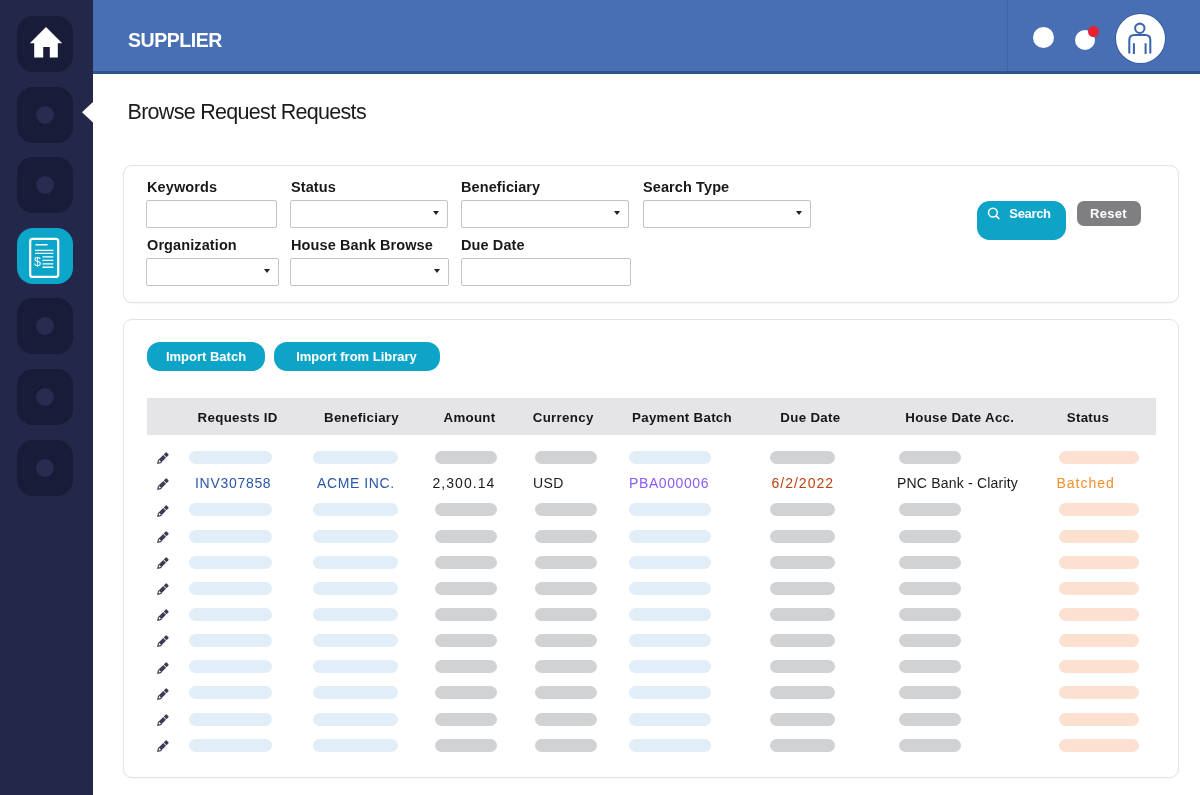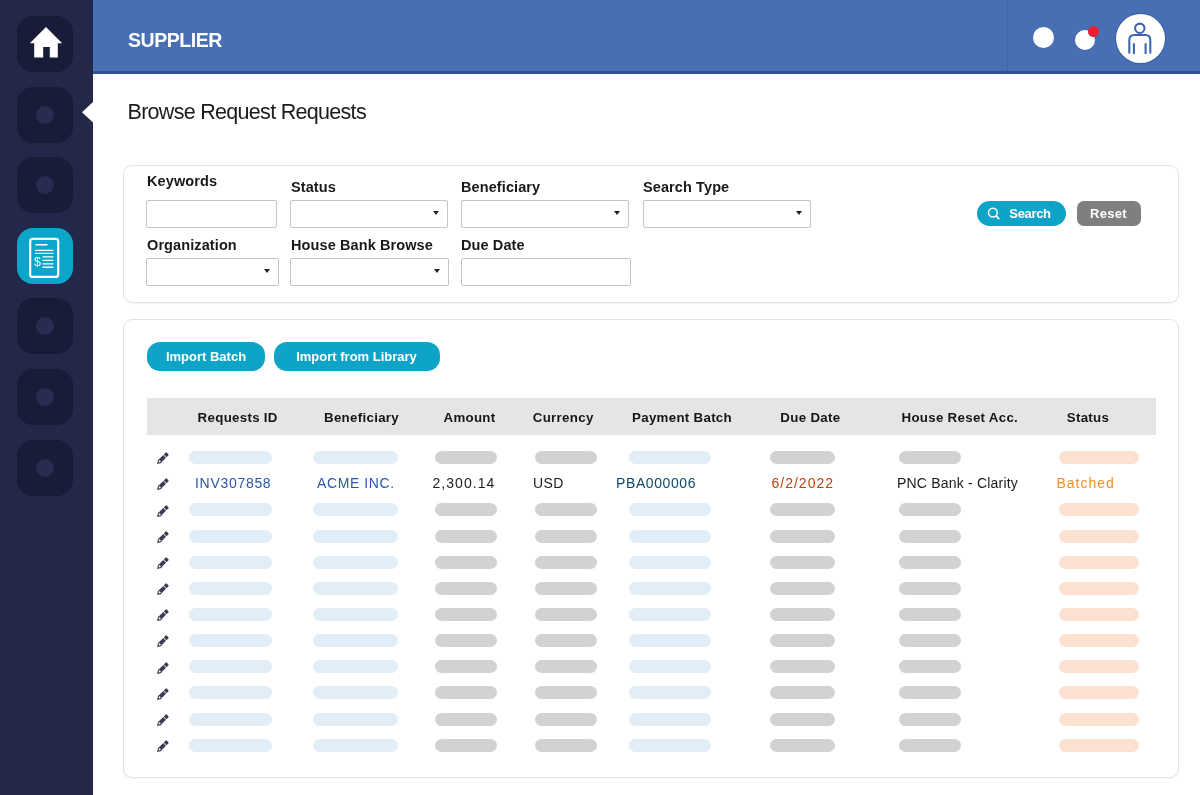--- a/index.html
+++ b/index.html
@@ -14,21 +14,21 @@
 .tile.teal { background:#0ca6ca; }
 .tcirc { position:absolute; left:19px; top:19px; width:18px; height:18px; border-radius:50%; background:#272c50; }
 #h1 { position:absolute; left:127.5px; top:99.8px; font-size:21.5px; color:#1b1b1b; letter-spacing:-0.7px; }
 .card { position:absolute; left:123px; width:1056px; background:#fff; border:1px solid #e2e3e7; border-radius:9px; box-shadow:0 1px 2px rgba(0,0,0,0.04); }
 #fcard { top:165px; height:138px; }
 #tcard { top:319px; height:459px; }
 .flabel { position:absolute; font-size:14.5px; font-weight:bold; color:#191919; letter-spacing:0.1px; }
 .finput { position:absolute; height:28px; border:1px solid #c2c4c6; border-radius:2px; background:#fff; }
 .arrow { position:absolute; width:0; height:0; border-left:3.5px solid transparent; border-right:3.5px solid transparent; border-top:4.5px solid #222; }
 .btn { position:absolute; color:#fff; font-weight:bold; text-align:center; }
-#searchbtn { left:976.5px; top:201px; width:89px; height:25px; background:#0ea4c8; border-radius:12.5px; font-size:13px; letter-spacing:-0.35px; line-height:25px; padding-left:18px; }
+#searchbtn { left:976.5px; top:201px; width:89px; height:39px; background:#0ea4c8; border-radius:12.5px; font-size:13px; letter-spacing:-0.35px; line-height:25px; padding-left:18px; }
 #resetbtn { left:1076.5px; top:201px; width:64px; height:25px; background:#7f7f81; border-radius:7px; font-size:13px; letter-spacing:0.3px; line-height:25px; }
 #createbtn { left:147px; top:341.5px; width:118px; height:29px; background:#0ea4c8; border-radius:13px; font-size:13px; line-height:29px; }
 #importbtn { left:273.5px; top:341.5px; width:166px; height:29px; background:#0ea4c8; border-radius:13px; font-size:13px; line-height:29px; }
 #theadbar { position:absolute; left:147px; top:398px; width:1009px; height:37px; background:#e5e5e7; }
 .th { position:absolute; transform:translateX(-50%); font-size:13.3px; font-weight:bold; color:#161616; letter-spacing:0.3px; white-space:nowrap; }
 .pill { position:absolute; height:13px; border-radius:6.5px; }
 .cell { position:absolute; font-size:14px; letter-spacing:0.38px; white-space:nowrap; }
 .pencil { position:absolute; }
 </style></head>
 <body>
@@ -69,21 +69,21 @@
   </div>
 <div class="tile" style="top:439.6px">
     <div class="tcirc"></div>
   </div>
 <svg id="notch" width="11" height="21">
     <polygon points="11,0 0,10.2 11,20.4" fill="#fff"></polygon>
   </svg>
 <div id="h1">Browse Request Requests</div>
 
 <div class="card" id="fcard"></div>
-<div class="flabel" style="left:147px;top:173px">Keywords</div>
+<div class="flabel" style="left:147px;top:179px">Keywords</div>
 <div class="flabel" style="left:291px;top:179px">Status</div>
 <div class="flabel" style="left:461px;top:179px">Beneficiary</div>
 <div class="flabel" style="left:643px;top:179px">Search Type</div>
 <div class="finput" style="left:146px;top:200px;width:131px"></div>
 <div class="finput" style="left:290px;top:200px;width:158px"></div>
 <div class="arrow" style="left:433px;top:211px"></div>
 <div class="finput" style="left:461px;top:200px;width:168px"></div>
 <div class="arrow" style="left:614px;top:211px"></div>
 <div class="finput" style="left:643px;top:200px;width:168px"></div>
 <div class="arrow" style="left:796px;top:211px"></div>
@@ -104,21 +104,21 @@
 <div class="card" id="tcard"></div>
 <div class="btn" id="createbtn">Import Batch</div>
 <div class="btn" id="importbtn">Import from Library</div>
 <div id="theadbar"></div>
 <div class="th" style="left:237.7px;top:410px">Requests ID</div>
 <div class="th" style="left:361.5px;top:410px">Beneficiary</div>
 <div class="th" style="left:469.5px;top:410px">Amount</div>
 <div class="th" style="left:563.2px;top:410px">Currency</div>
 <div class="th" style="left:682px;top:410px">Payment Batch</div>
 <div class="th" style="left:810.4px;top:410px">Due Date</div>
-<div class="th" style="left:959.8px;top:410px">House Reset Acc.</div>
+<div class="th" style="left:959.8px;top:410px">House Date Acc.</div>
 <div class="th" style="left:1088px;top:410px">Status</div>
 <svg class="pencil" style="left:157px;top:451.3px" width="13" height="13" viewBox="0 0 13 13">
     <path d="M4.47 11.35 L0.8 12.2 L1.65 8.53" fill="none" stroke="#3c3c55" stroke-width="1.1" stroke-linejoin="miter"></path>
     <path fill="#3c3c55" d="M4.47 11.35 L1.65 8.53 L6.18 4.0 L9.0 6.82 Z"></path>
     <path fill="#3c3c55" d="M6.74 3.44 L8.44 1.74 Q9.2 1.0 9.96 1.74 L11.26 3.04 Q12.0 3.8 11.26 4.56 L9.56 6.26 Z"></path>
   </svg>
 <div class="pill" style="left:189px;top:451.0px;width:83px;background:#e1edf7"></div>
 <div class="pill" style="left:313px;top:451.0px;width:85px;background:#e1edf7"></div>
 <div class="pill" style="left:435px;top:451.0px;width:62px;background:#d1d2d4"></div>
 <div class="pill" style="left:535px;top:451.0px;width:62px;background:#d1d2d4"></div>
@@ -128,21 +128,21 @@
 <div class="pill" style="left:1058.5px;top:451.0px;width:80px;background:#fce0d0"></div>
 <svg class="pencil" style="left:157px;top:477.4px" width="13" height="13" viewBox="0 0 13 13">
     <path d="M4.47 11.35 L0.8 12.2 L1.65 8.53" fill="none" stroke="#3c3c55" stroke-width="1.1" stroke-linejoin="miter"></path>
     <path fill="#3c3c55" d="M4.47 11.35 L1.65 8.53 L6.18 4.0 L9.0 6.82 Z"></path>
     <path fill="#3c3c55" d="M6.74 3.44 L8.44 1.74 Q9.2 1.0 9.96 1.74 L11.26 3.04 Q12.0 3.8 11.26 4.56 L9.56 6.26 Z"></path>
   </svg>
 <div class="cell" style="left:195px;top:475.2px;color:#2b57a8;letter-spacing:0.7px">INV307858</div>
 <div class="cell" style="left:317px;top:475.2px;color:#2b57a8;letter-spacing:0.6px">ACME INC.</div>
 <div class="cell" style="left:432.5px;top:475.2px;color:#1c1c1c;letter-spacing:1.05px">2,300.14</div>
 <div class="cell" style="left:533px;top:475.2px;color:#1c1c1c;letter-spacing:0.45px">USD</div>
-<div class="cell" style="left:616px;top:475.2px;color:#0c4a6e;letter-spacing:0.6px">PBA000006</div>
+<div class="cell" style="left:629px;top:475.2px;color:#8b5cf6;letter-spacing:0.6px">PBA000006</div>
 <div class="cell" style="left:771.5px;top:475.2px;color:#c2410c;letter-spacing:1.0px">6/2/2022</div>
 <div class="cell" style="left:897px;top:475.2px;color:#1c1c1c;letter-spacing:0.2px">PNC Bank - Clarity</div>
 <div class="cell" style="left:1056.5px;top:475.2px;color:#f0902c;letter-spacing:1.0px">Batched</div>
 <svg class="pencil" style="left:157px;top:503.6px" width="13" height="13" viewBox="0 0 13 13">
     <path d="M4.47 11.35 L0.8 12.2 L1.65 8.53" fill="none" stroke="#3c3c55" stroke-width="1.1" stroke-linejoin="miter"></path>
     <path fill="#3c3c55" d="M4.47 11.35 L1.65 8.53 L6.18 4.0 L9.0 6.82 Z"></path>
     <path fill="#3c3c55" d="M6.74 3.44 L8.44 1.74 Q9.2 1.0 9.96 1.74 L11.26 3.04 Q12.0 3.8 11.26 4.56 L9.56 6.26 Z"></path>
   </svg>
 <div class="pill" style="left:189px;top:503.3px;width:83px;background:#e1edf7"></div>
 <div class="pill" style="left:313px;top:503.3px;width:85px;background:#e1edf7"></div>

